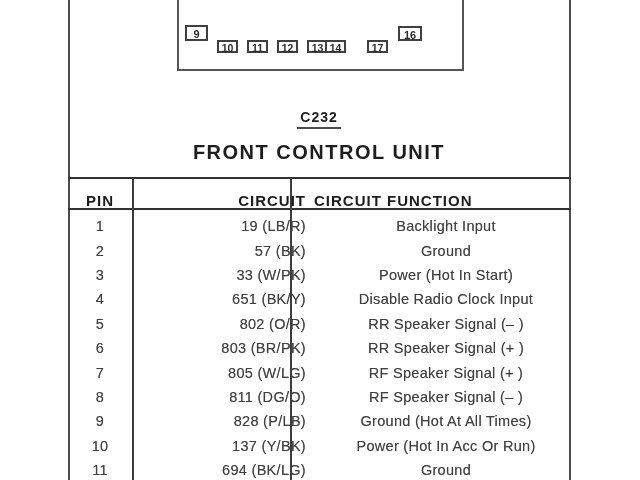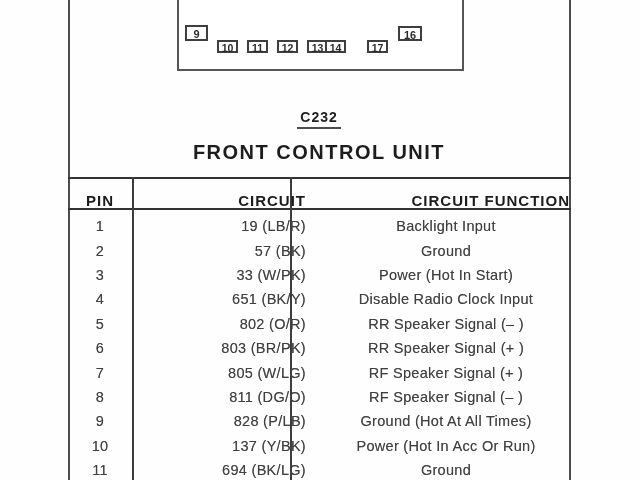--- a/index.html
+++ b/index.html
@@ -49,21 +49,21 @@
     font-size:15px;letter-spacing:1px;
   }
   .rows{position:absolute;left:68px;top:210px;width:502px;padding-top:4px;}
   .row{display:flex;height:24.4px;align-items:center;font-size:14.5px;
        color:#404040;letter-spacing:0.3px;
        text-shadow:0 0 0.6px rgba(70,70,70,0.55);}
   .c1{width:64px;text-align:center;box-sizing:border-box;}
   .c2{width:158px;text-align:right;box-sizing:border-box;padding-left:12px;margin-left:16px;}
   .c3{flex:1;text-align:center;box-sizing:border-box;padding-left:16px;}
   .thead .c2{padding-left:8px;}
-  .thead .c3{text-align:right;padding-left:8px;}
+  .thead .c3{text-align:left;padding-left:8px;}
 </style>
 </head>
 <body>
 
 <div class="page">
 
   <div class="vline left"></div>
   <div class="vline right"></div>
 
   <div class="connector">

